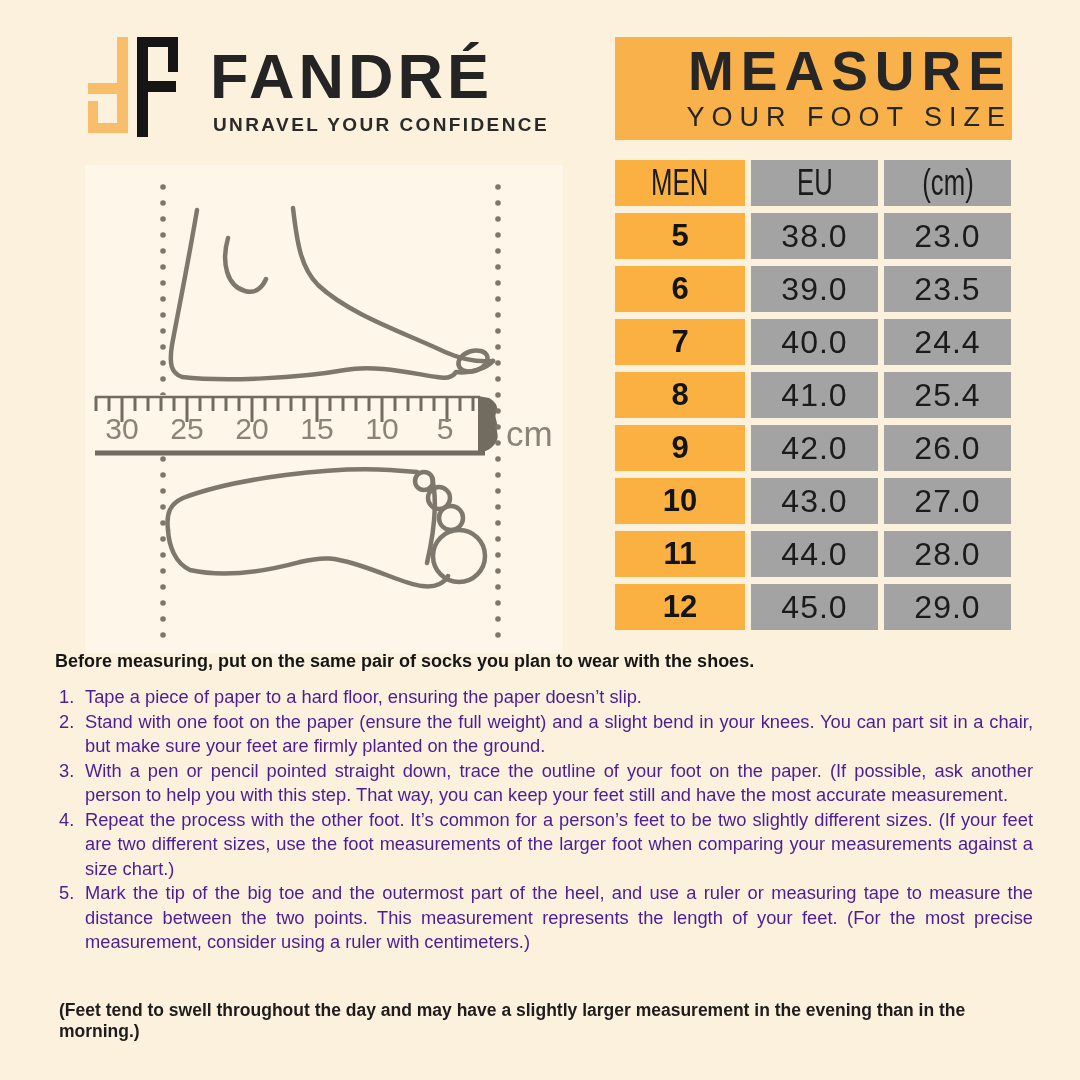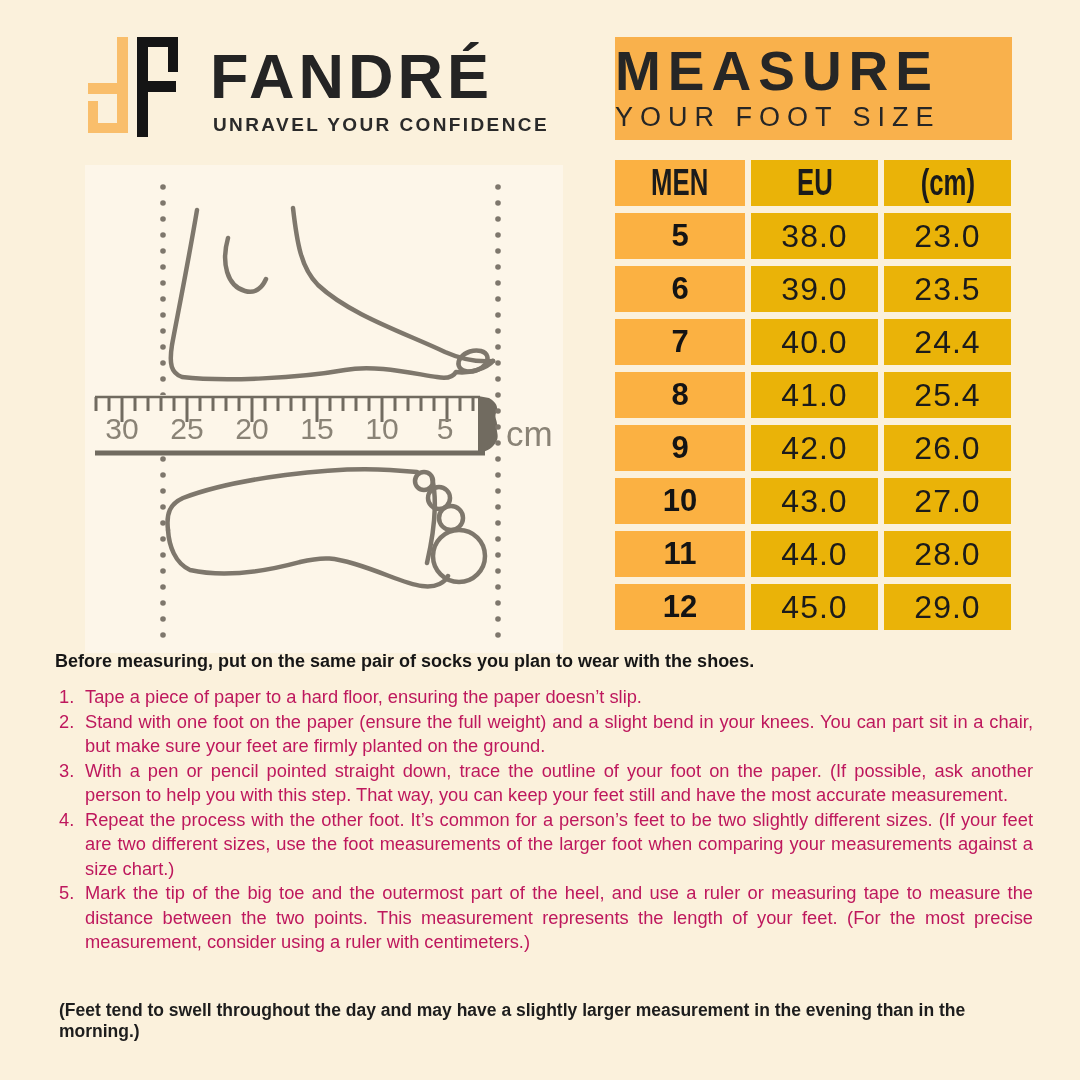--- a/index.html
+++ b/index.html
@@ -12,53 +12,53 @@
 
   
   .brand { position:absolute; left:88px; top:33px; display:flex; align-items:flex-start; }
   .logo-mark { width:100px; height:105px; }
   .brand-text { margin-left:22px; padding-top:12px; }
   .brand-name { font-size:63px; font-weight:bold; letter-spacing:4px; color:#242424; line-height:1; }
   .brand-tagline { margin-top:6px; margin-left:3px; font-size:19px; font-weight:bold; letter-spacing:2.4px; color:#2a2a2a; }
 
   
   .banner { position:absolute; left:615px; top:37px; width:397px; height:103px;
-    background:#F9B14C; display:flex; flex-direction:column; align-items:flex-start; justify-content:center; }
+    background:#F9B14C; display:flex; flex-direction:column; align-items:flex-end; justify-content:center; }
   .banner-title { font-size:55px; font-weight:bold; letter-spacing:7px; color:#262626; line-height:1.0; }
   .banner-subtitle { font-size:27px; font-weight:normal; letter-spacing:7px; color:#262626; margin-top:3px; }
 
   
   .diagram { position:absolute; left:85px; top:165px; width:478px; height:488px; }
   .diagram svg { display:block; width:100%; height:100%; }
   .sketch { stroke:#7E776C; stroke-width:4.5; fill:none; stroke-linecap:round; stroke-linejoin:round; }
   .dots circle { fill:#7E776C; }
   .ruler-line { stroke:#716B60; }
   .ruler-num { font-family:"Liberation Sans",sans-serif; font-size:30px; fill:#8A8376; }
   .ruler-unit { font-family:"Liberation Sans",sans-serif; font-size:35px; fill:#8A8376; }
   #ruler-ticks line { stroke:#716B60; stroke-width:3; }
 
   
   .size-table { position:absolute; left:615px; top:160px;
     display:grid; grid-template-columns:130px 127px 127px;
     grid-auto-rows:46px; column-gap:6px; row-gap:7px; }
   .trow { display:contents; }
   .cell { display:flex; align-items:center; justify-content:center; }
   .cell-yellow { background:#FBB142; }
-  .cell-gray { background:#eab308; }
-  .th { font-weight:bold; font-size:33px; color:#1b1b1b; }
+  .cell-gray { background:#a3a3a3; }
+  .th { font-weight:normal; font-size:33px; color:#1b1b1b; }
   .th .squeeze { display:inline-block; transform:scale(0.78,1.1); }
   .men { font-weight:bold; font-size:31px; color:#141414; }
   .val { font-size:32px; letter-spacing:1px; color:#1b1b1b; }
 
   
   .instructions { position:absolute; left:55px; top:651px; width:978px; }
   .intro { font-size:18px; font-weight:bold; color:#161616; }
   .steps { margin-top:13px; margin-left:30px; list-style:none; counter-reset:step; }
   .steps li { counter-increment:step; position:relative; font-size:18.3px; line-height:1.34;
-    text-align:justify; color:#be185d; }
+    text-align:justify; color:#4c1d95; }
   .steps li::before { content:counter(step) "."; position:absolute; left:-26px; }
 
   
   .footnote { position:absolute; left:55px; top:996px; width:990px; }
   .footnote-bold { font-size:17.5px; font-weight:bold; color:#161616; }
   .footnote-normal { font-size:17.5px; margin-top:4px; padding-left:4px; color:#1d1d1d;font-weight:bold; }
 </style>
 </head>
 <body>
 

